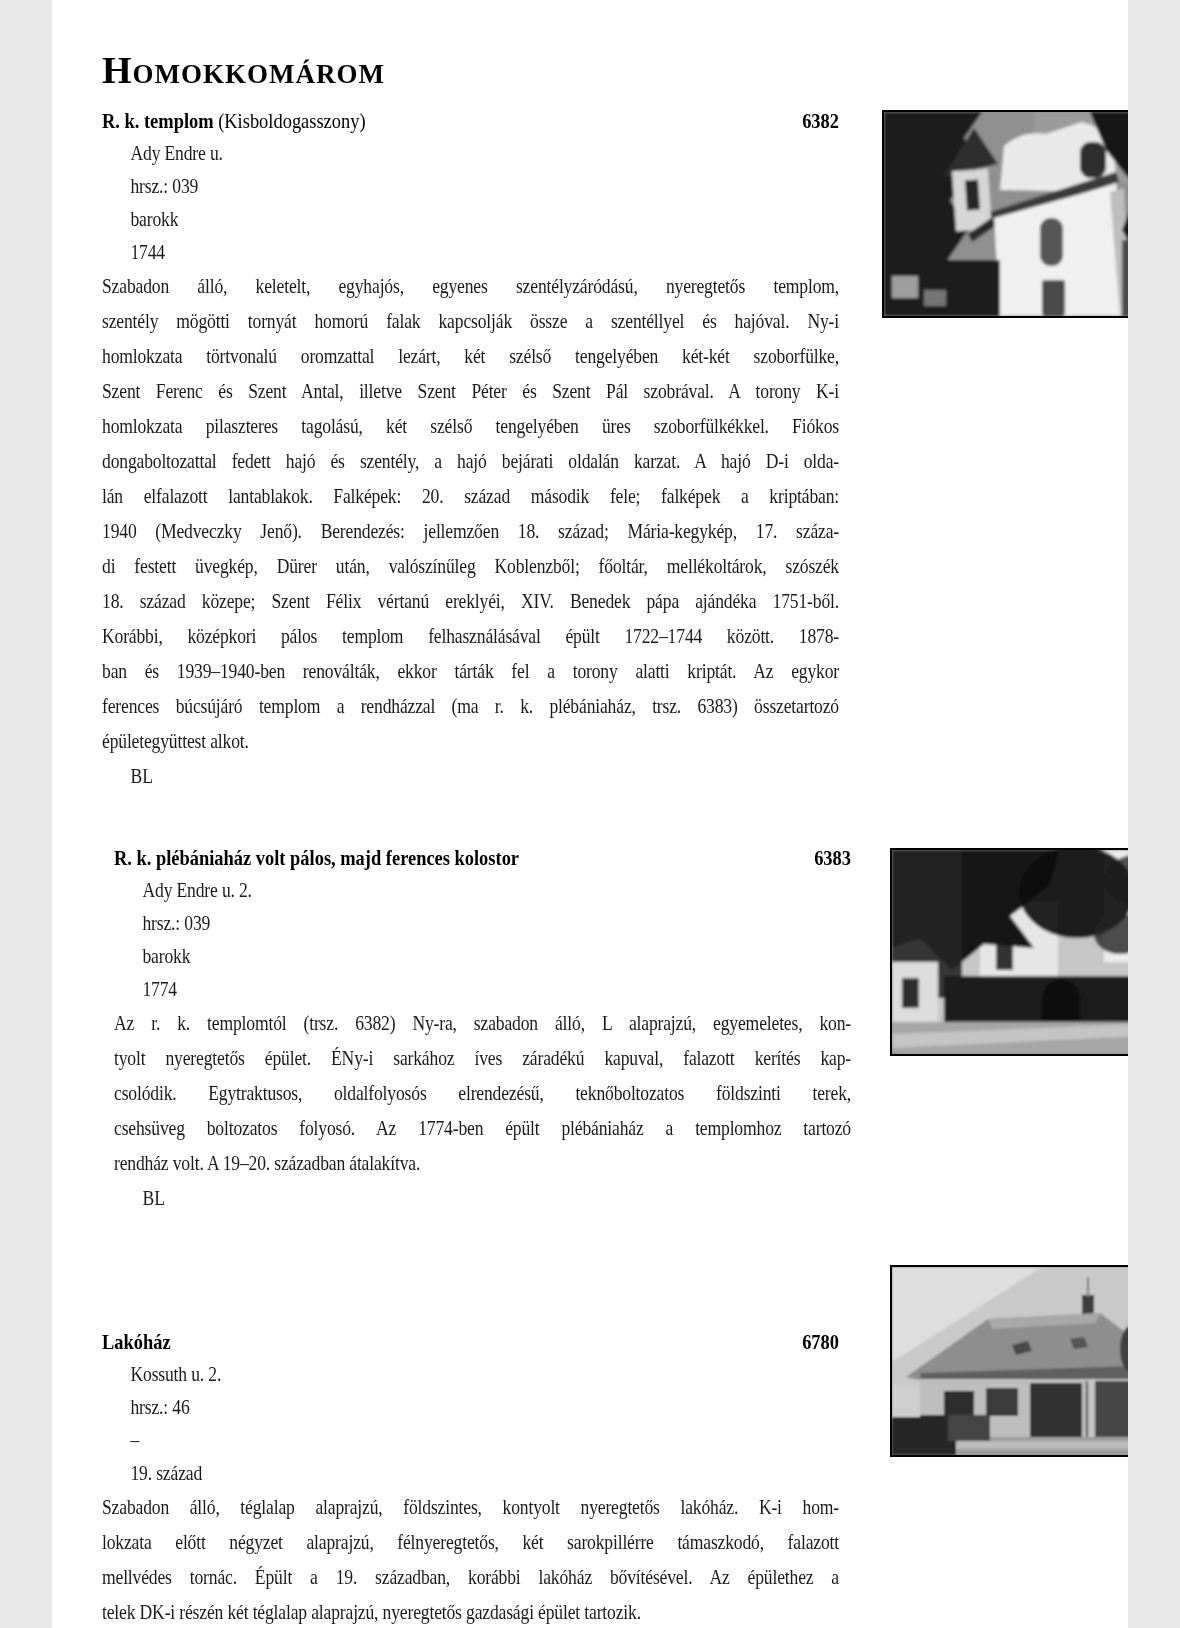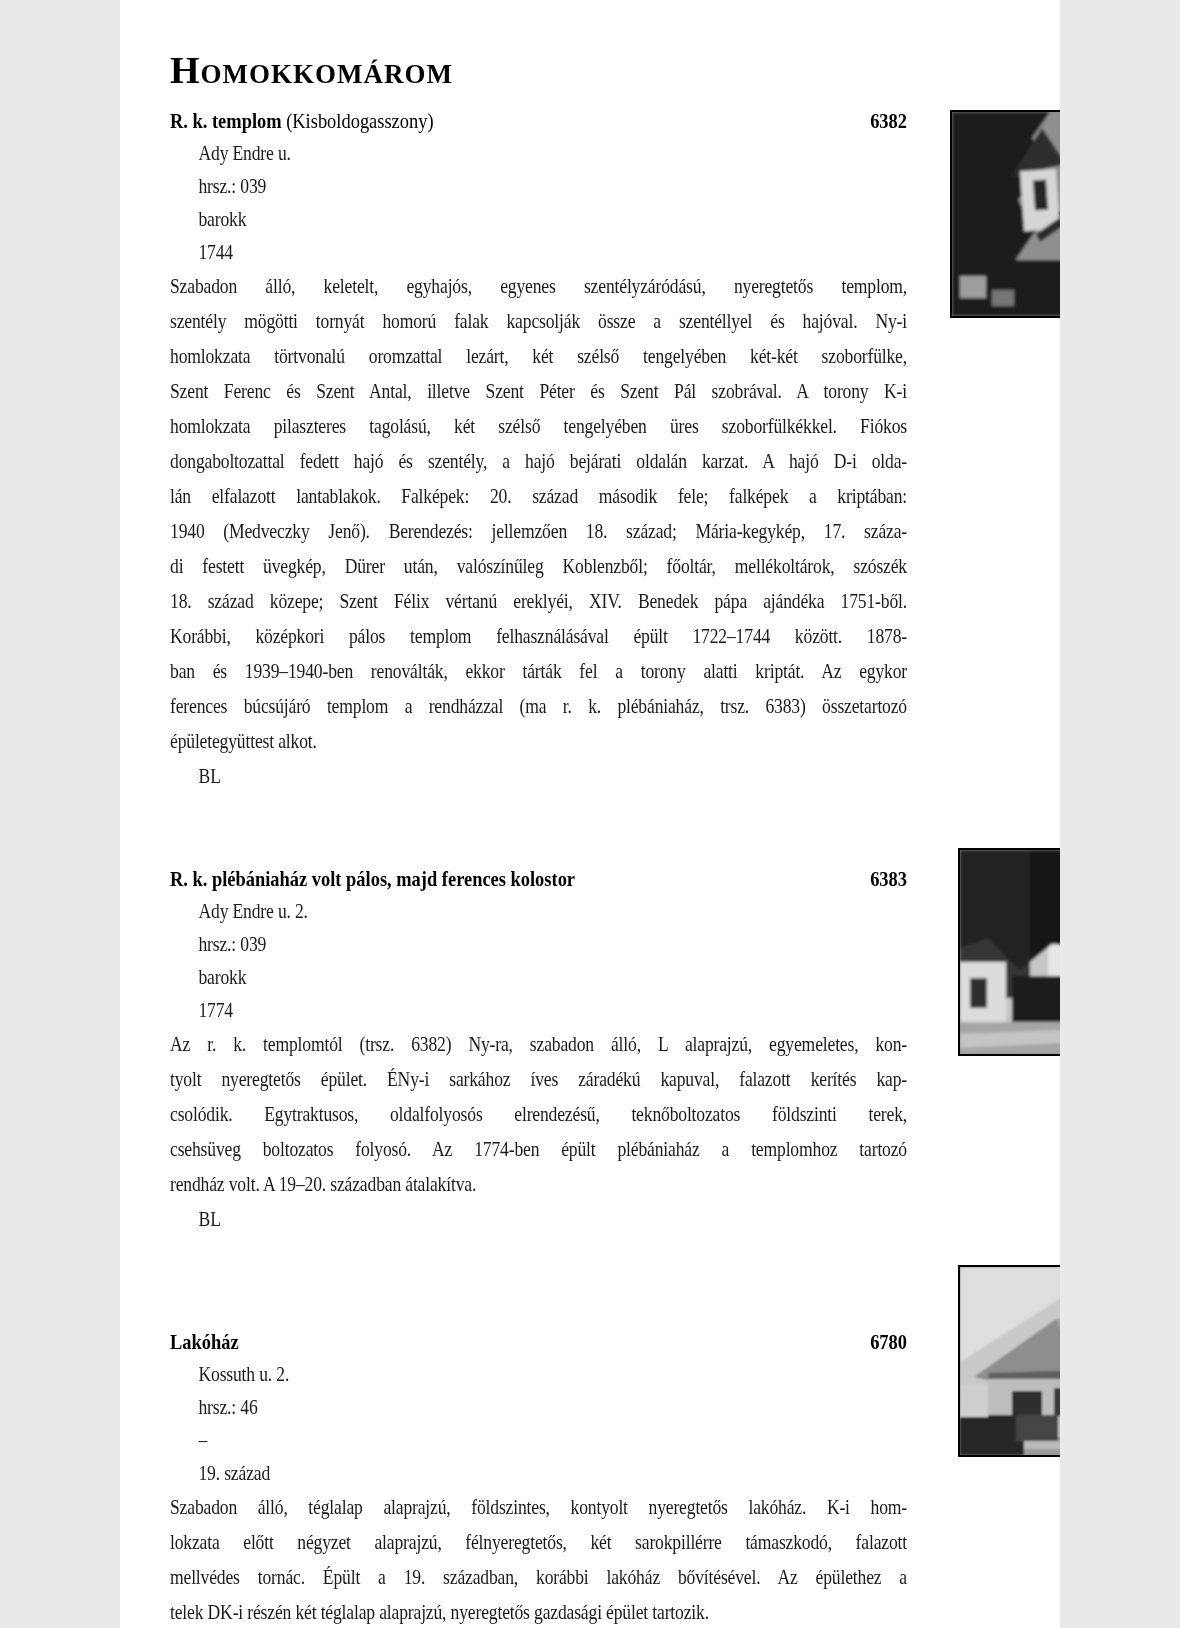--- a/index.html
+++ b/index.html
@@ -1,18 +1,18 @@
 <!DOCTYPE html>
 <html lang="hu"><head>
 <meta charset="utf-8">
 <style>
   html,body{margin:0;padding:0;background:#e9e9e9;}
   .page{
     position:relative;
-    width:940px;height:1628px;
+    width:1076px;height:1628px;
     background:#ffffff;
     font-family:"Liberation Serif","DejaVu Serif",serif;
     color:#1a1a1a;
     overflow:hidden;
     margin:0 auto;
   }
   .page-title{
     position:absolute;left:50px;top:24px;
     font-size:38px;font-weight:bold;
     font-variant:small-caps;
@@ -82,21 +82,21 @@
           <div class="bodyline">18. század közepe; Szent Félix vértanú ereklyéi, XIV. Benedek pápa ajándéka 1751-ből.</div>
           <div class="bodyline">Korábbi, középkori pálos templom felhasználásával épült 1722–1744 között. 1878-</div>
           <div class="bodyline">ban és 1939–1940-ben renoválták, ekkor tárták fel a torony alatti kriptát. Az egykor</div>
           <div class="bodyline">ferences búcsújáró templom a rendházzal (ma r. k. plébániaház, trsz. 6383) összetartozó</div>
           <div class="bodyline last">épületegyüttest alkot.</div>
         </div>
       <div class="sig">BL</div>
     </div>
   </section>
 
-  <section class="entry" style="top:862px;">
+  <section class="entry" style="top:841px;margin-left:12px;">
     <div class="colwrap">
       <div class="entry-header">
         <span class="entry-title"><b>R. k. plébániaház volt pálos, majd ferences kolostor</b><span class="suffix"></span></span>
         <span class="entry-id">6383</span>
       </div>
       <div class="detail">Ady Endre u. 2.</div>
       <div class="detail">hrsz.: 039</div>
       <div class="detail">barokk</div>
       <div class="detail">1774</div>
       <div class="body">

